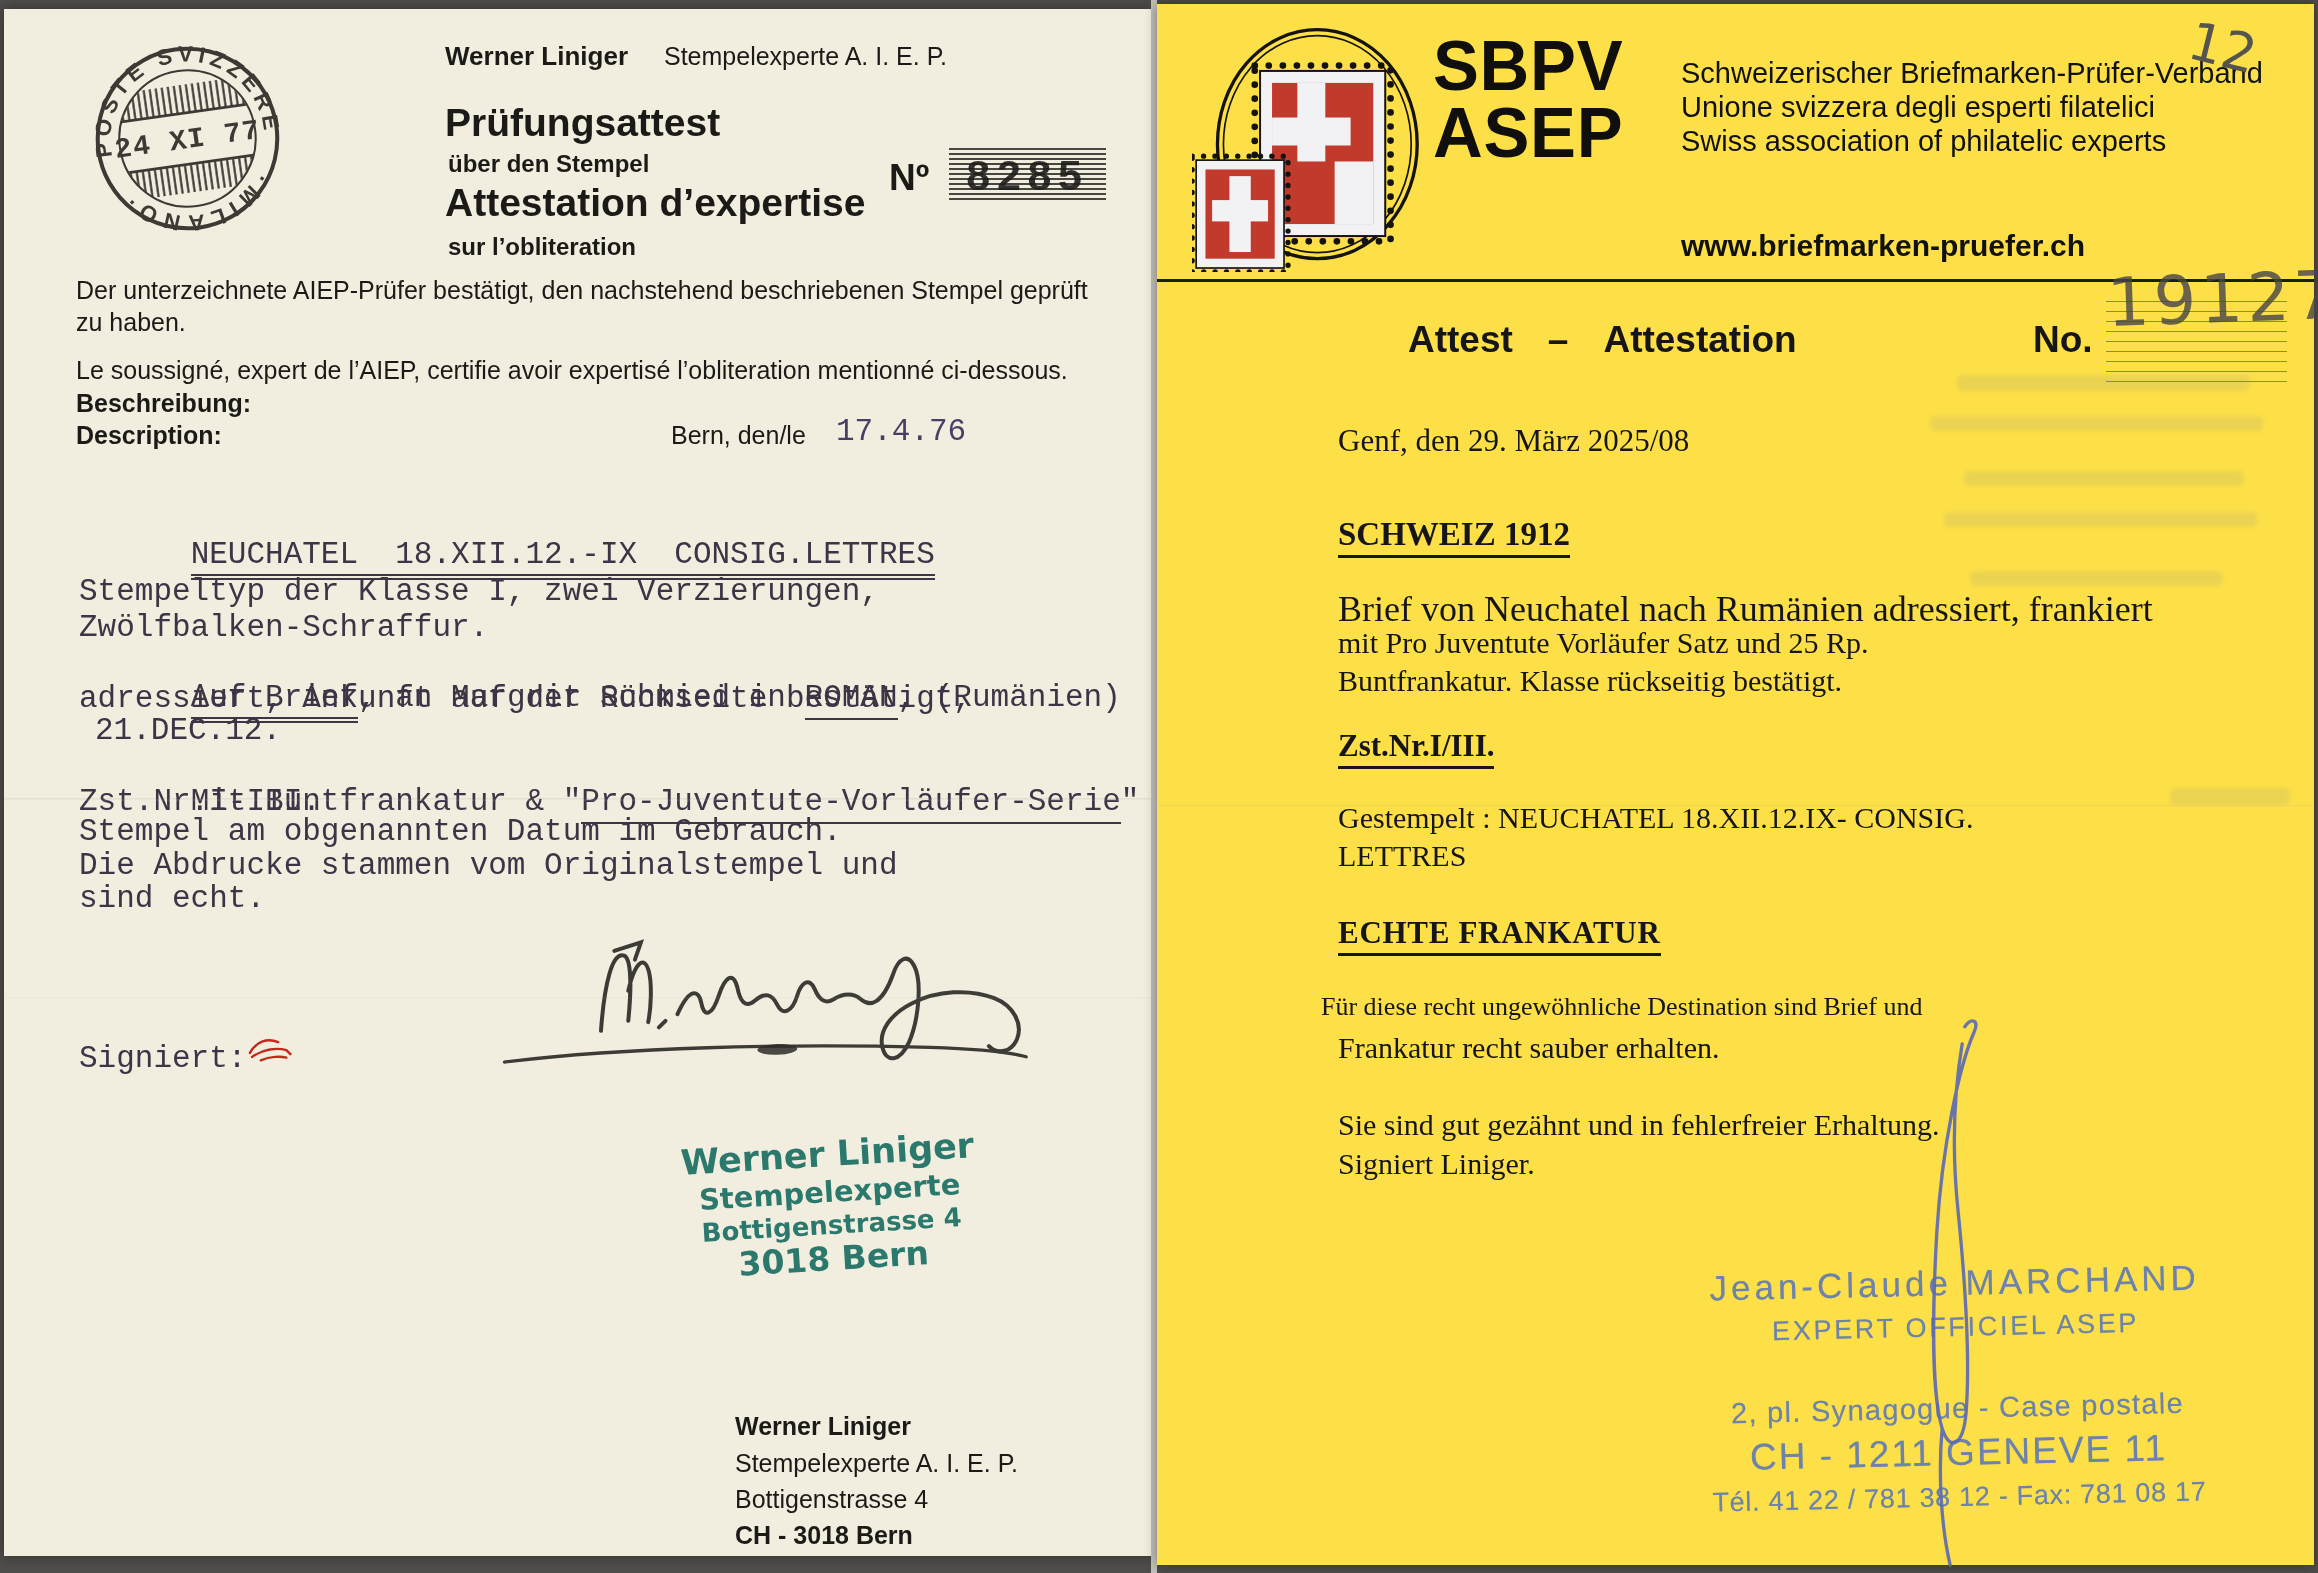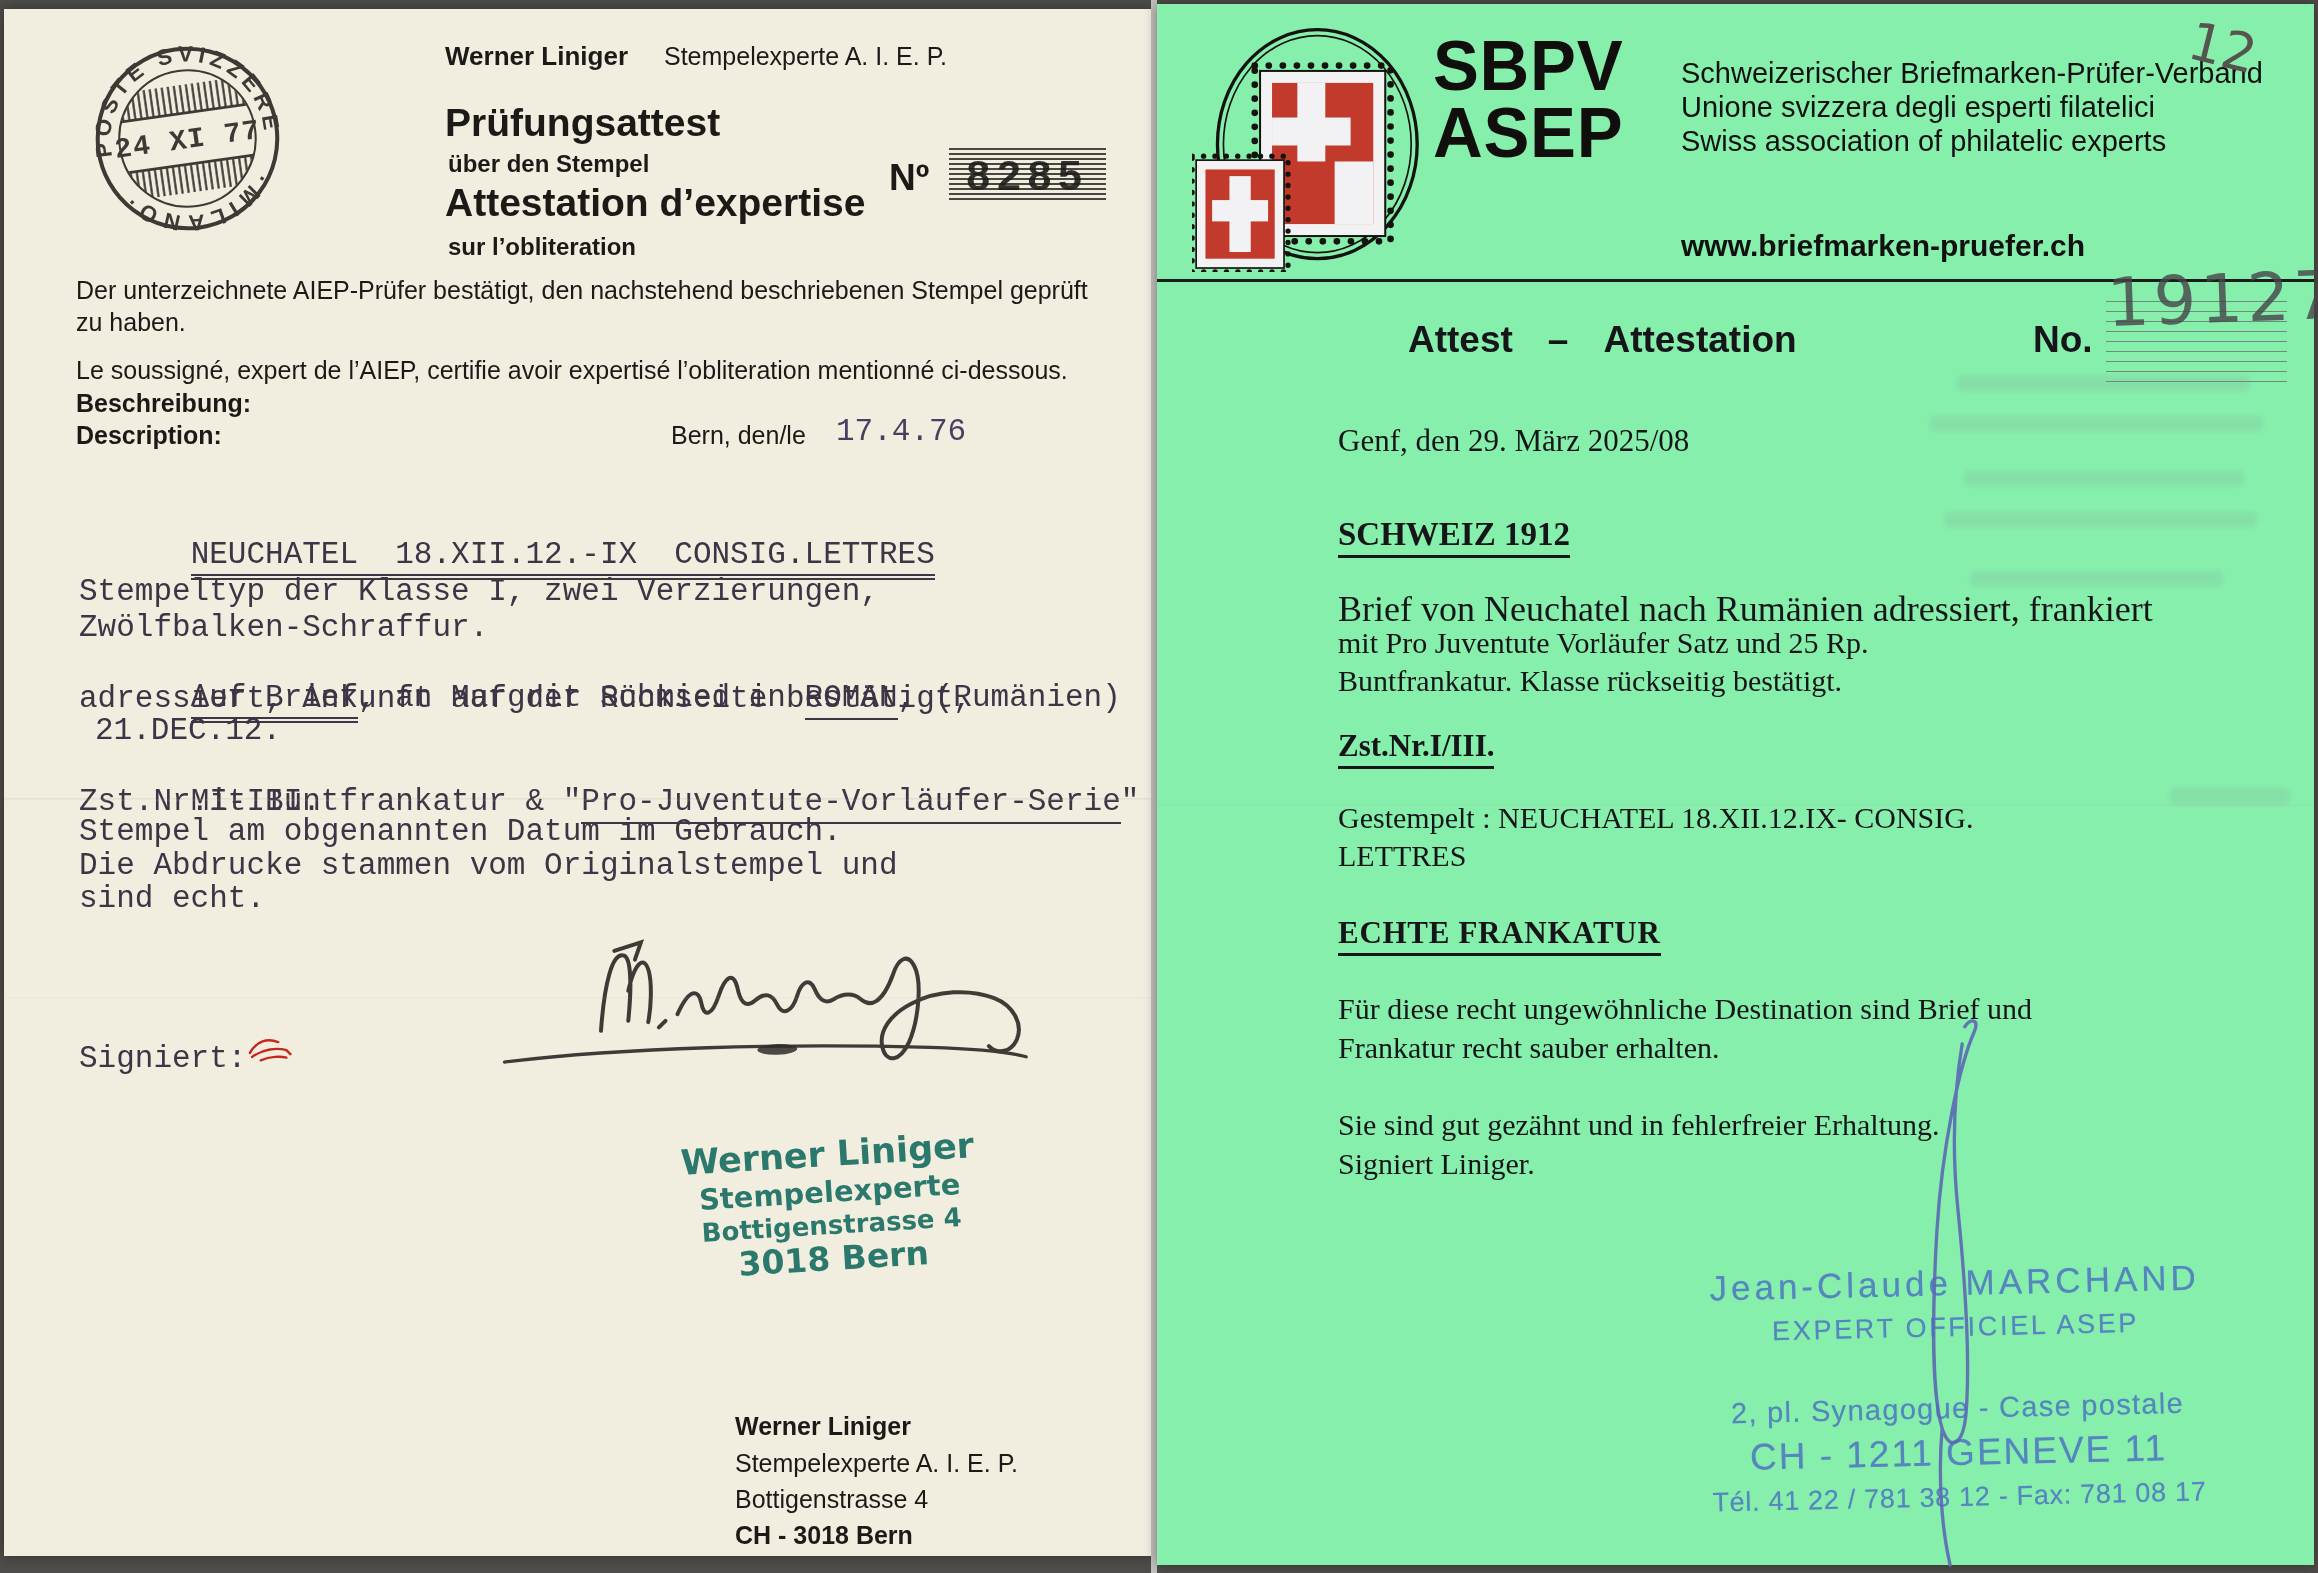--- a/index.html
+++ b/index.html
@@ -2,21 +2,21 @@
 <html style="font-size:10.7px"><head>
 <meta charset="utf-8">
 <style>
   html,body{margin:0;padding:0;background:#4e4d49;}
   .canvas{position:relative;width:2319px;height:1573px;background:#4e4d49;overflow:hidden;
           font-family:"Liberation Sans",sans-serif;}
   .abs{position:absolute;}
   .paper-left{left:4px;top:9.3px;width:1147px;height:1547px;background:#f1eee0;
               box-shadow:0 0 12px rgba(0,0,0,.4);}
   .edge-strip{left:1151px;top:0;width:6px;height:1573px;background:#c2c1bd;}
-  .paper-right{left:1157px;top:4px;width:1157px;height:1561px;background:#86efac;
+  .paper-right{left:1157px;top:4px;width:1157px;height:1561px;background:#fde047;
                box-shadow:0 0 12px rgba(0,0,0,.4);}
   
   .lsans{font-family:"Liberation Sans",sans-serif;color:#1c1a17;}
   .tw{font-family:"Liberation Mono",monospace;color:#3b3545;white-space:pre;font-size:31px;letter-spacing:0;}
   .u-double{border-bottom:6px double #3b3545;padding-bottom:1.3px;}
   .u-single{border-bottom:2.7px solid #3b3545;padding-bottom:2.7px;}
   .hatch-no{position:absolute;}
   .hatch-no::before{content:"";position:absolute;inset:0;
      background:repeating-linear-gradient(180deg,transparent 0 3.3px,#2a2823 3.3px 5px);opacity:.85;}
   .hatch-no .digits{position:relative;display:block;text-align:center;font-weight:700;
@@ -197,21 +197,21 @@
 
     <div class="abs rserif" style="left:181px;top:724px;font-size:31px;font-weight:700;">
       <span class="su">Zst.Nr.I/III.</span></div>
 
     <div class="abs rserif" style="left:181px;top:797px;font-size:30px;">Gestempelt : NEUCHATEL 18.XII.12.IX- CONSIG.</div>
     <div class="abs rserif" style="left:181px;top:835px;font-size:30px;">LETTRES</div>
 
     <div class="abs rserif" style="left:181px;top:911px;font-size:31px;font-weight:700;letter-spacing:0.7px;">
       <span class="su">ECHTE FRANKATUR</span></div>
 
-    <div class="abs rserif" style="left:181px;top:988px;font-size:30px;">Für diese recht ungewöhnliche Destination sind Brief und</div>
+    <div class="abs rserif" style="left:164px;top:988px;font-size:26px;">Für diese recht ungewöhnliche Destination sind Brief und</div>
     <div class="abs rserif" style="left:181px;top:1027px;font-size:30px;">Frankatur recht sauber erhalten.</div>
     <div class="abs rserif" style="left:181px;top:1104px;font-size:30px;">Sie sind gut gezähnt und in fehlerfreier Erhaltung.</div>
     <div class="abs rserif" style="left:181px;top:1143px;font-size:30px;">Signiert Liniger.</div>
 
     <div class="abs blue-stamp" style="left:540px;top:1259px;width:520px;">
       <div style="font-size:35px;letter-spacing:4px;">Jean-Claude MARCHAND</div>
       <div style="font-size:27px;letter-spacing:2.7px;margin-top:9.3px;">EXPERT OFFICIEL ASEP</div>
       <div style="font-size:29px;letter-spacing:1.3px;margin-top:49px;">2, pl. Synagogue - Case postale</div>
       <div style="font-size:37px;letter-spacing:2px;margin-top:6.7px;">CH - 1211 GENEVE 11</div>
       <div style="font-size:27px;letter-spacing:0.7px;margin-top:8px;">Tél. 41 22 / 781 38 12 - Fax: 781 08 17</div>

